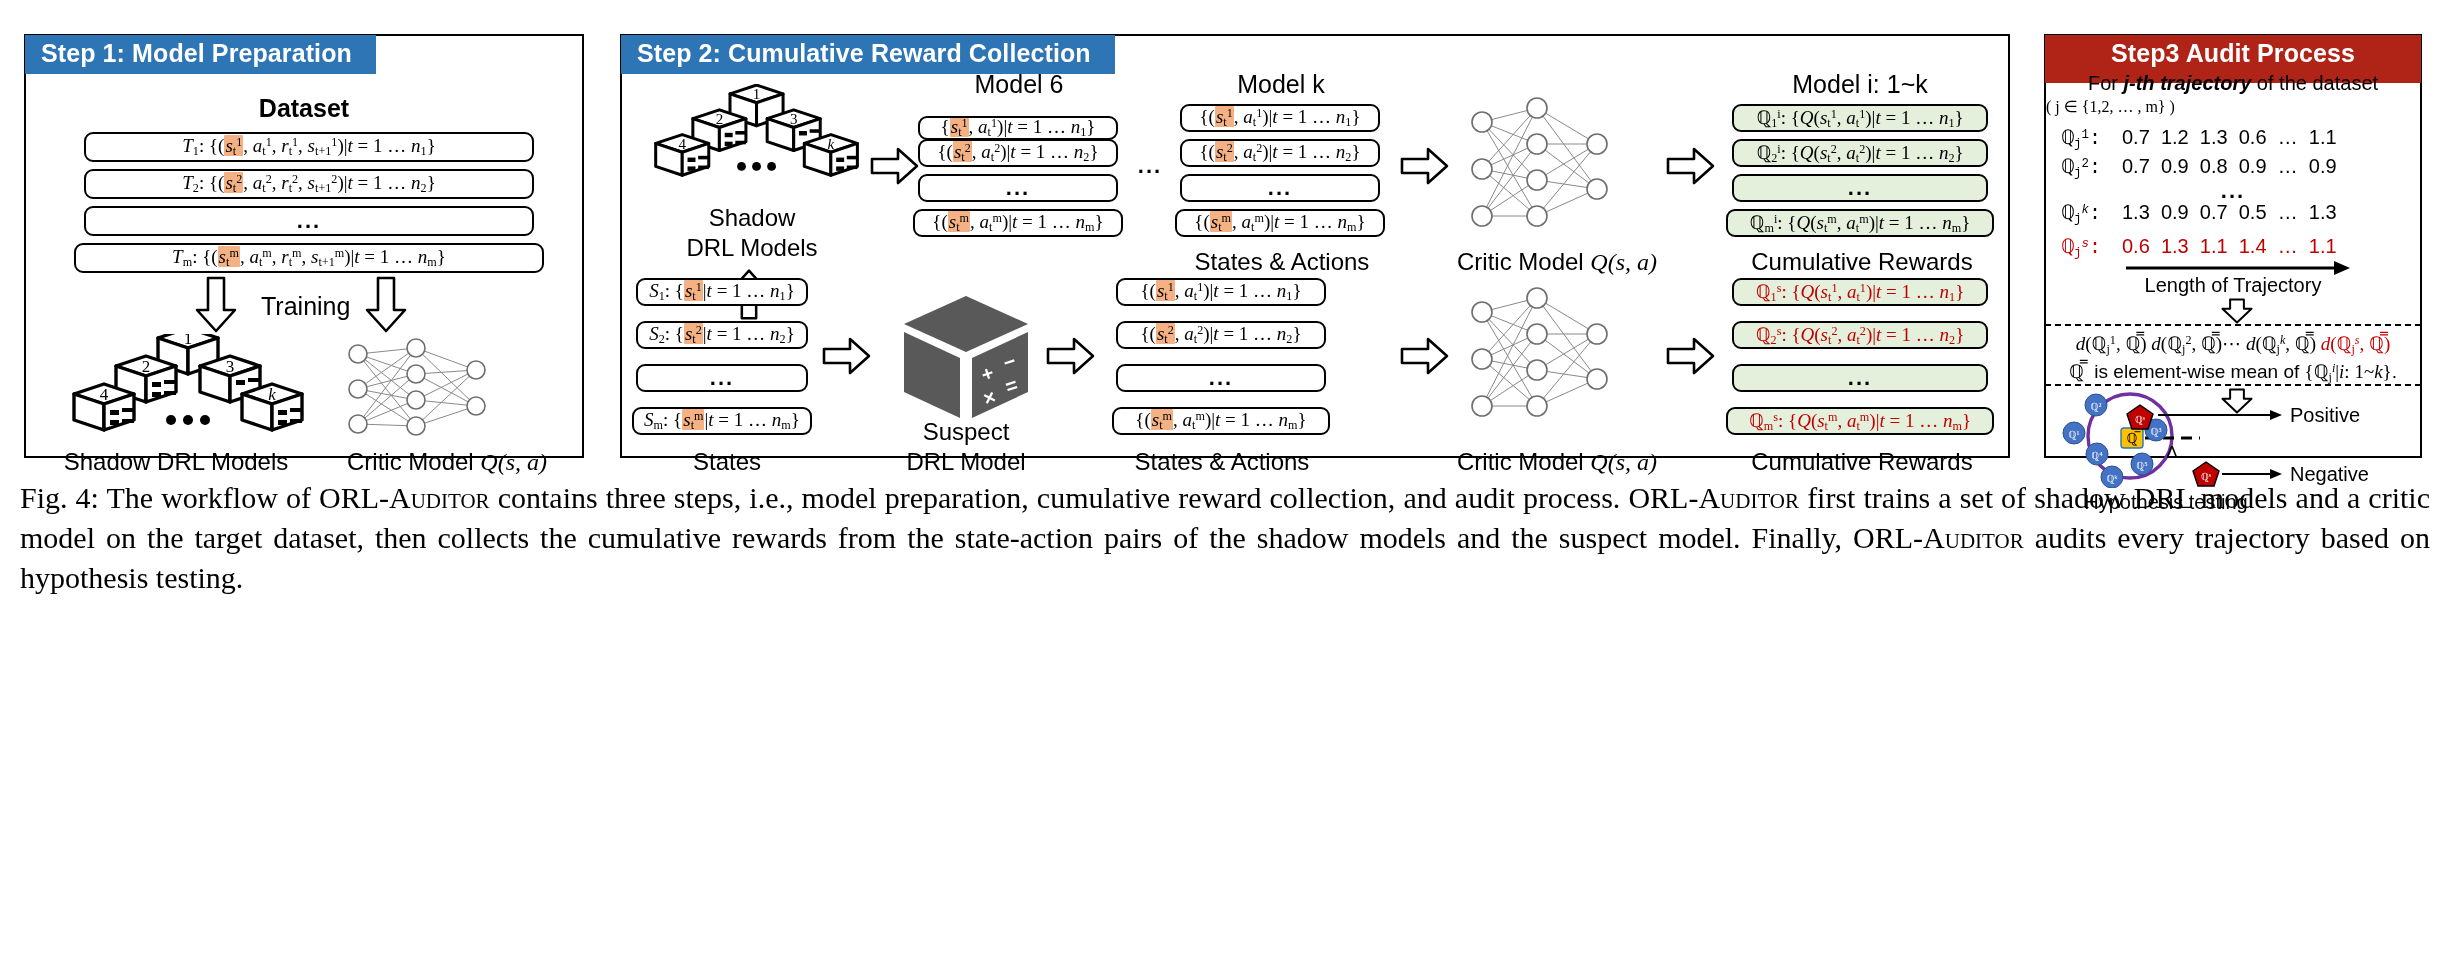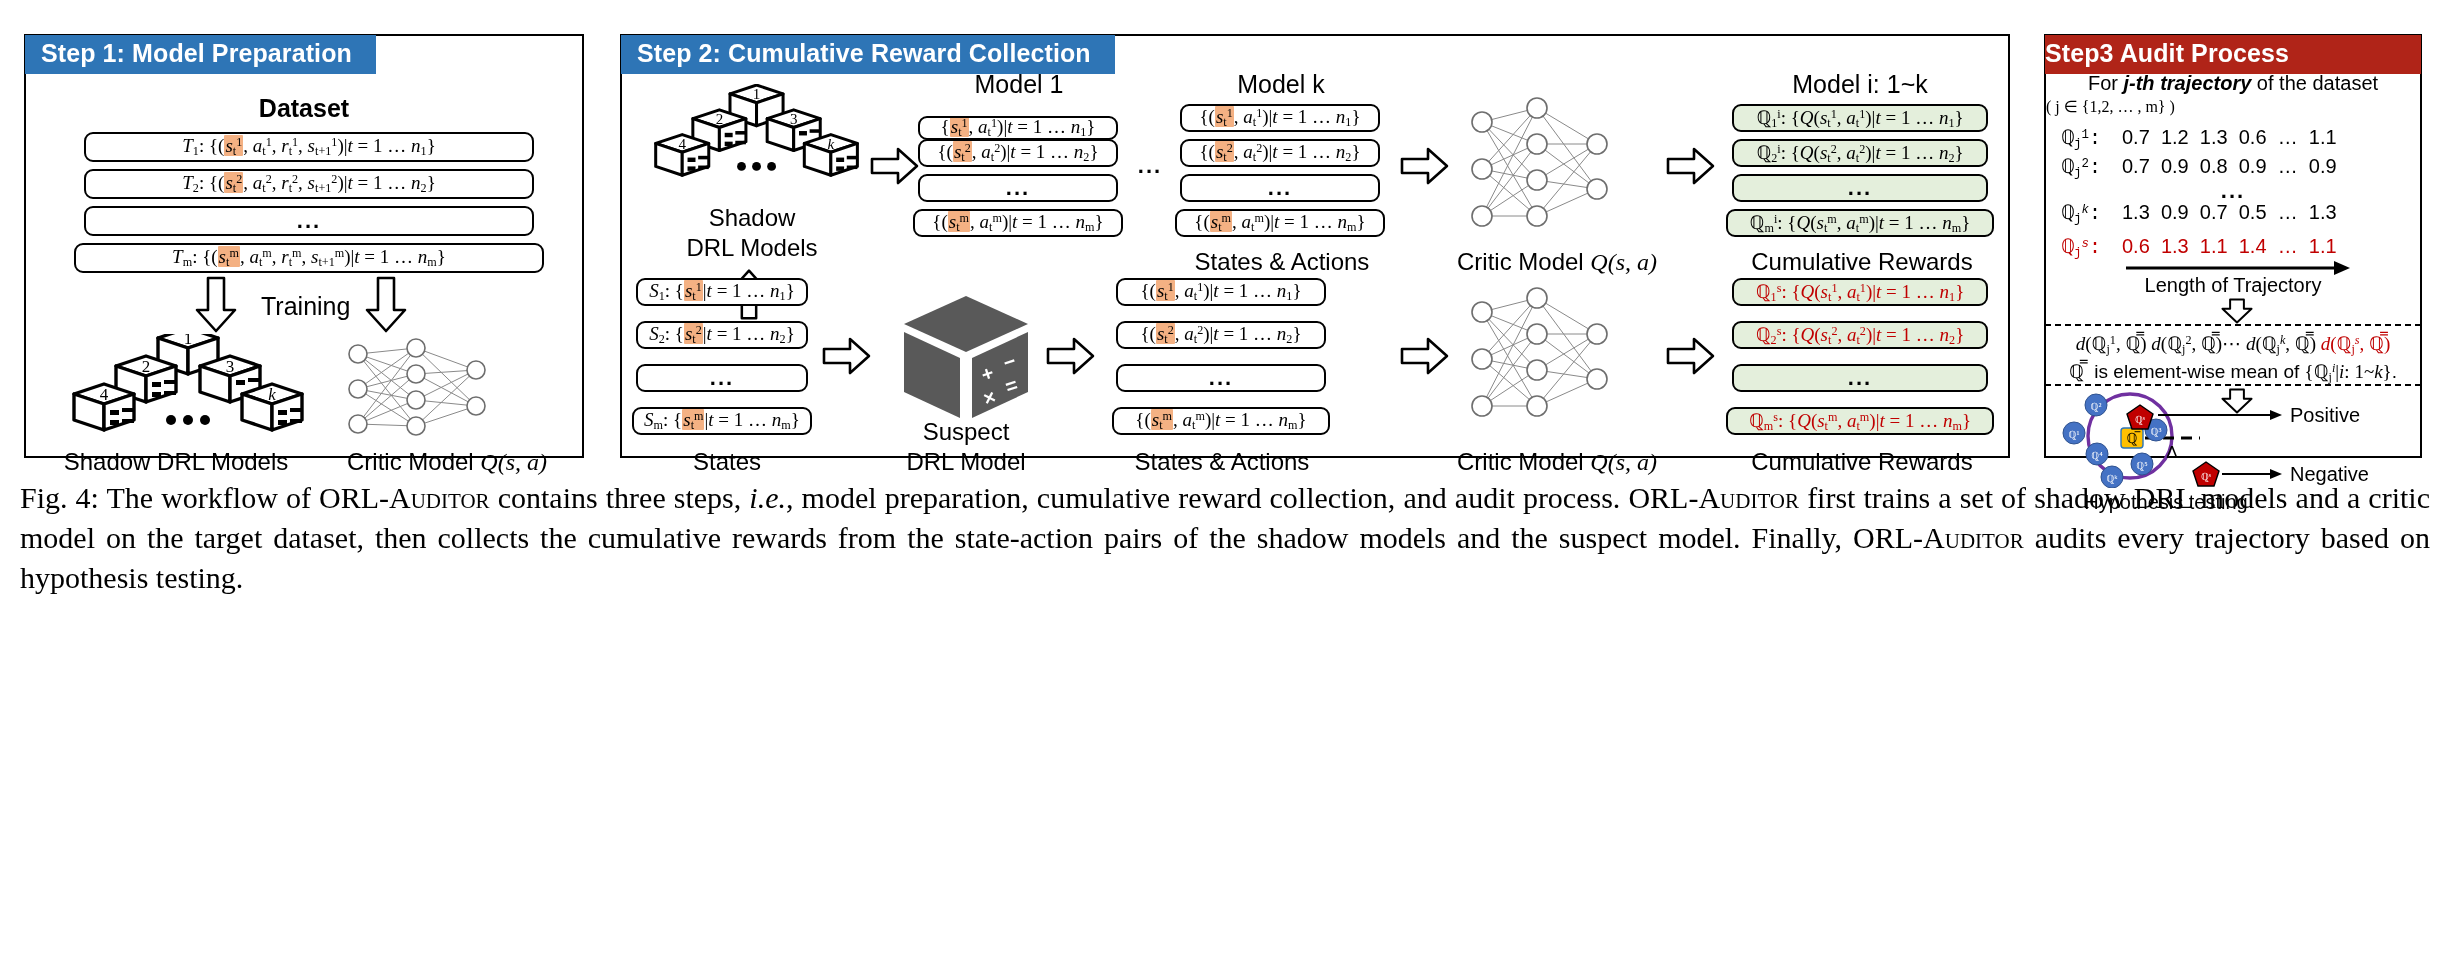--- a/index.html
+++ b/index.html
@@ -9,22 +9,22 @@
   
   .panel{position:absolute;border:2px solid #000;background:#fff;box-sizing:border-box;}
   #panel1{left:24px;top:34px;width:560px;height:424px;}
   #panel2{left:620px;top:34px;width:1390px;height:424px;}
   #panel3{left:2044px;top:34px;width:378px;height:424px;}
 
   .panel-title{position:absolute;top:-1px;left:-1px;color:#fff;font-size:25px;font-weight:bold;
     padding:6px 24px 8px 16px;line-height:1;letter-spacing:.1px;white-space:nowrap;}
   .blue{background:#2E75B6;}
   .red{background:#B02418;}
-  #panel3 .panel-title{left:-1px;right:-1px;width:calc(100% + 2px);
-    box-sizing:border-box;padding:6px 0 8px 0;}
+  #panel3 .panel-title{left:-1px;right:-1px;width:calc(100% + 2px);text-align:center;
+    box-sizing:border-box;padding:6px 0 17px 0;}
 
   
   .lbl{position:absolute;font-size:24px;text-align:center;white-space:nowrap;}
   .lbl.big{font-size:25px;}
   .serif{font-family:"Liberation Serif",serif;}
   .ital{font-style:italic;}
 
   
   .fbox{position:absolute;box-sizing:border-box;border:2px solid #000;border-radius:9px;
     background:#fff;display:flex;align-items:center;justify-content:center;
@@ -47,21 +47,21 @@
   .s3txt{position:absolute;font-size:19px;white-space:nowrap;}
   .s3row{position:absolute;font-size:20px;white-space:nowrap;font-family:"Liberation Sans",sans-serif;}
   .s3lab{position:absolute;font-family:Liberation Mono, monospace;font-size:20px;}
   .redc{color:#C00000;}
   .dashline{position:absolute;border-top:2px dashed #000;}
 
   
   .caption{position:absolute;left:20px;top:478px;width:2410px;
     font-family:"Liberation Serif",serif;font-size:30px;line-height:1.33;text-align:justify;}
   .sc{font-variant:small-caps;}
-  .capital{font-style:italic;}
+  .capital{}
 </style>
 </head>
 <body>
 
 <div class="page">
 
   <div class="panel" id="panel1">
     <div class="panel-title blue">Step 1: Model Preparation</div>
 
     <div class="lbl big" style="left:0;right:0;top:58px;font-weight:bold;">Dataset</div>
@@ -232,21 +232,21 @@
           <rect x="236" y="85" width="12" height="4"></rect>
       </g>
     </svg>
     <div class="lbl" style="left:30px;top:168px;width:200px;">Shadow</div>
     <div class="lbl" style="left:20px;top:198px;width:220px;">DRL Models</div>
 
     <svg class="arrow" style="left:248px;top:110px;" width="50" height="40" viewBox="0 0 50 40">
       <polygon points="2,13 28,13 28,3 47,20 28,37 28,27 2,27" fill="#fff" stroke="#000" stroke-width="2.6" stroke-linejoin="round"></polygon>
     </svg>
 
-    <div class="lbl big" style="left:282px;top:34px;width:230px;">Model 1</div>
+    <div class="lbl big" style="left:282px;top:34px;width:230px;">Model 6</div>
     <div class="fbox" style="left:296px;top:80px;width:200px;height:24px;">
       <span class="serif">{<span class="hl"><span class="mi">s</span><sub>t</sub><sup>1</sup></span>, <span class="mi">a</span><sub>t</sub><sup>1</sup>)|<span class="mi">t</span> = 1 … <span class="mi">n</span><sub>1</sub>}</span>
     </div>
     <div class="fbox" style="left:296px;top:103px;width:200px;height:28px;">
       <span class="serif">{(<span class="hl"><span class="mi">s</span><sub>t</sub><sup>2</sup></span>, <span class="mi">a</span><sub>t</sub><sup>2</sup>)|<span class="mi">t</span> = 1 … <span class="mi">n</span><sub>2</sub>}</span>
     </div>
     <div class="fbox" style="left:296px;top:138px;width:200px;height:28px;">
       <span class="dots">...</span>
     </div>
     <div class="fbox" style="left:291px;top:173px;width:210px;height:28px;">

